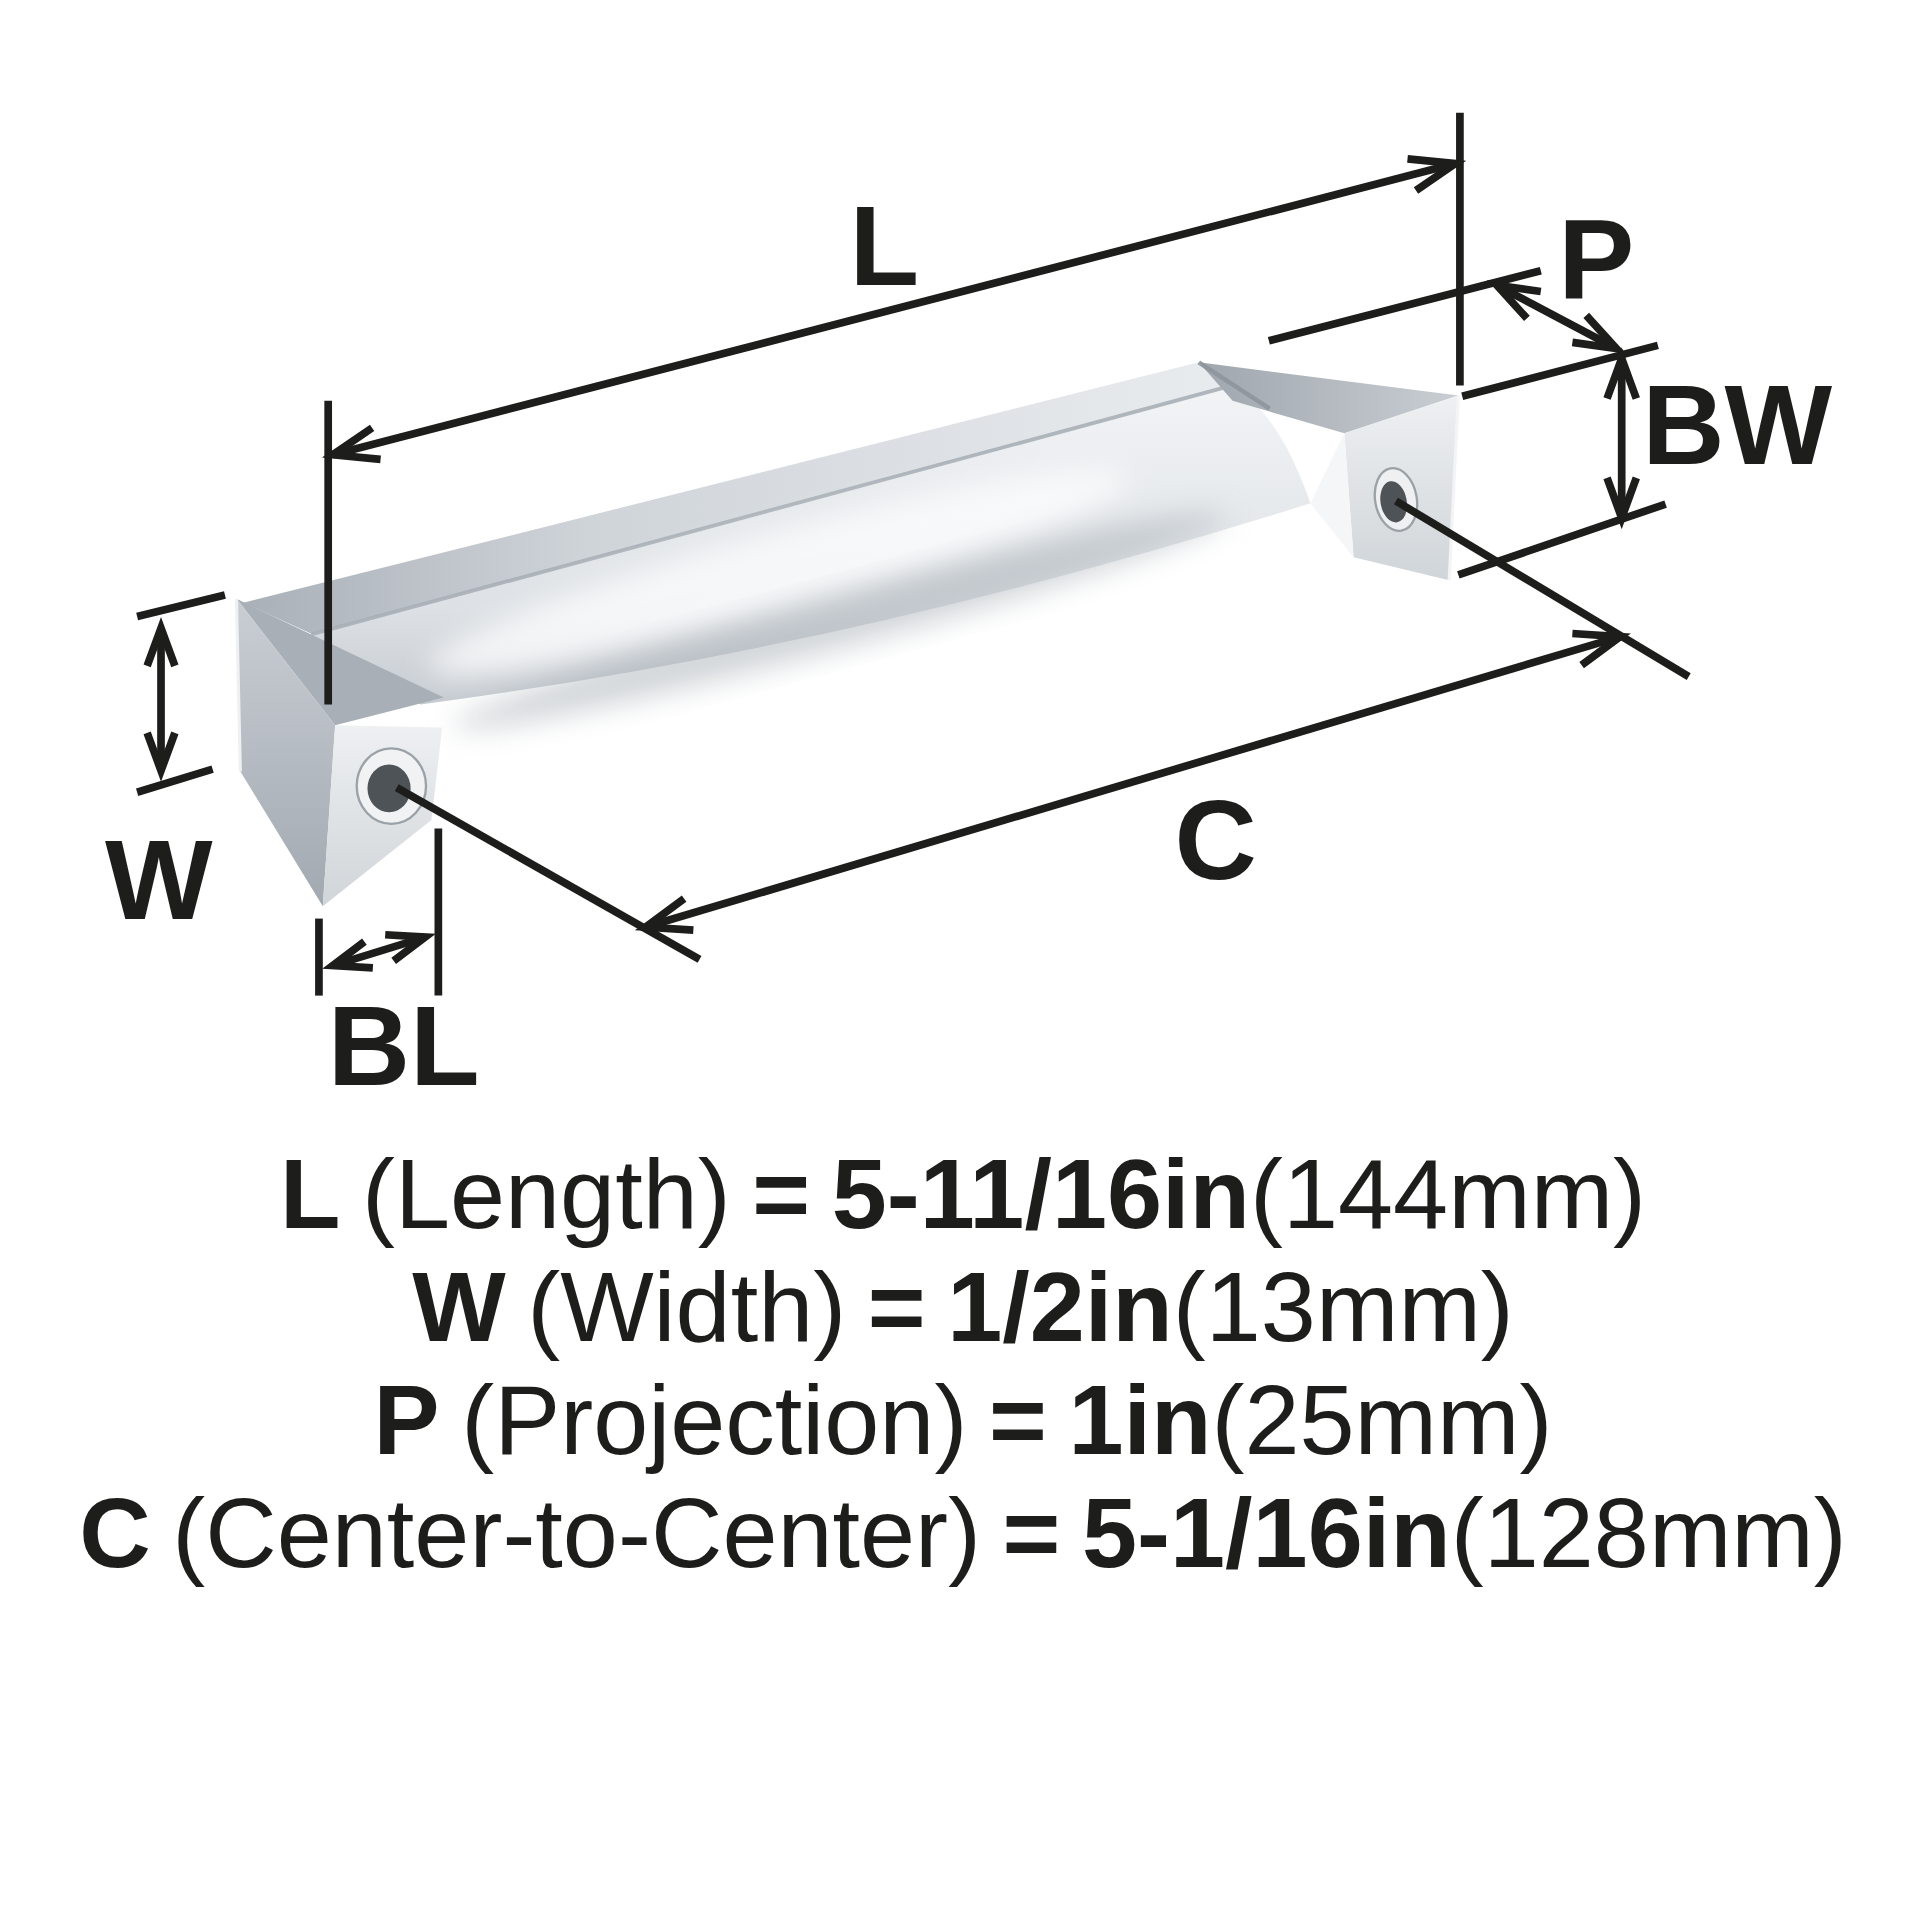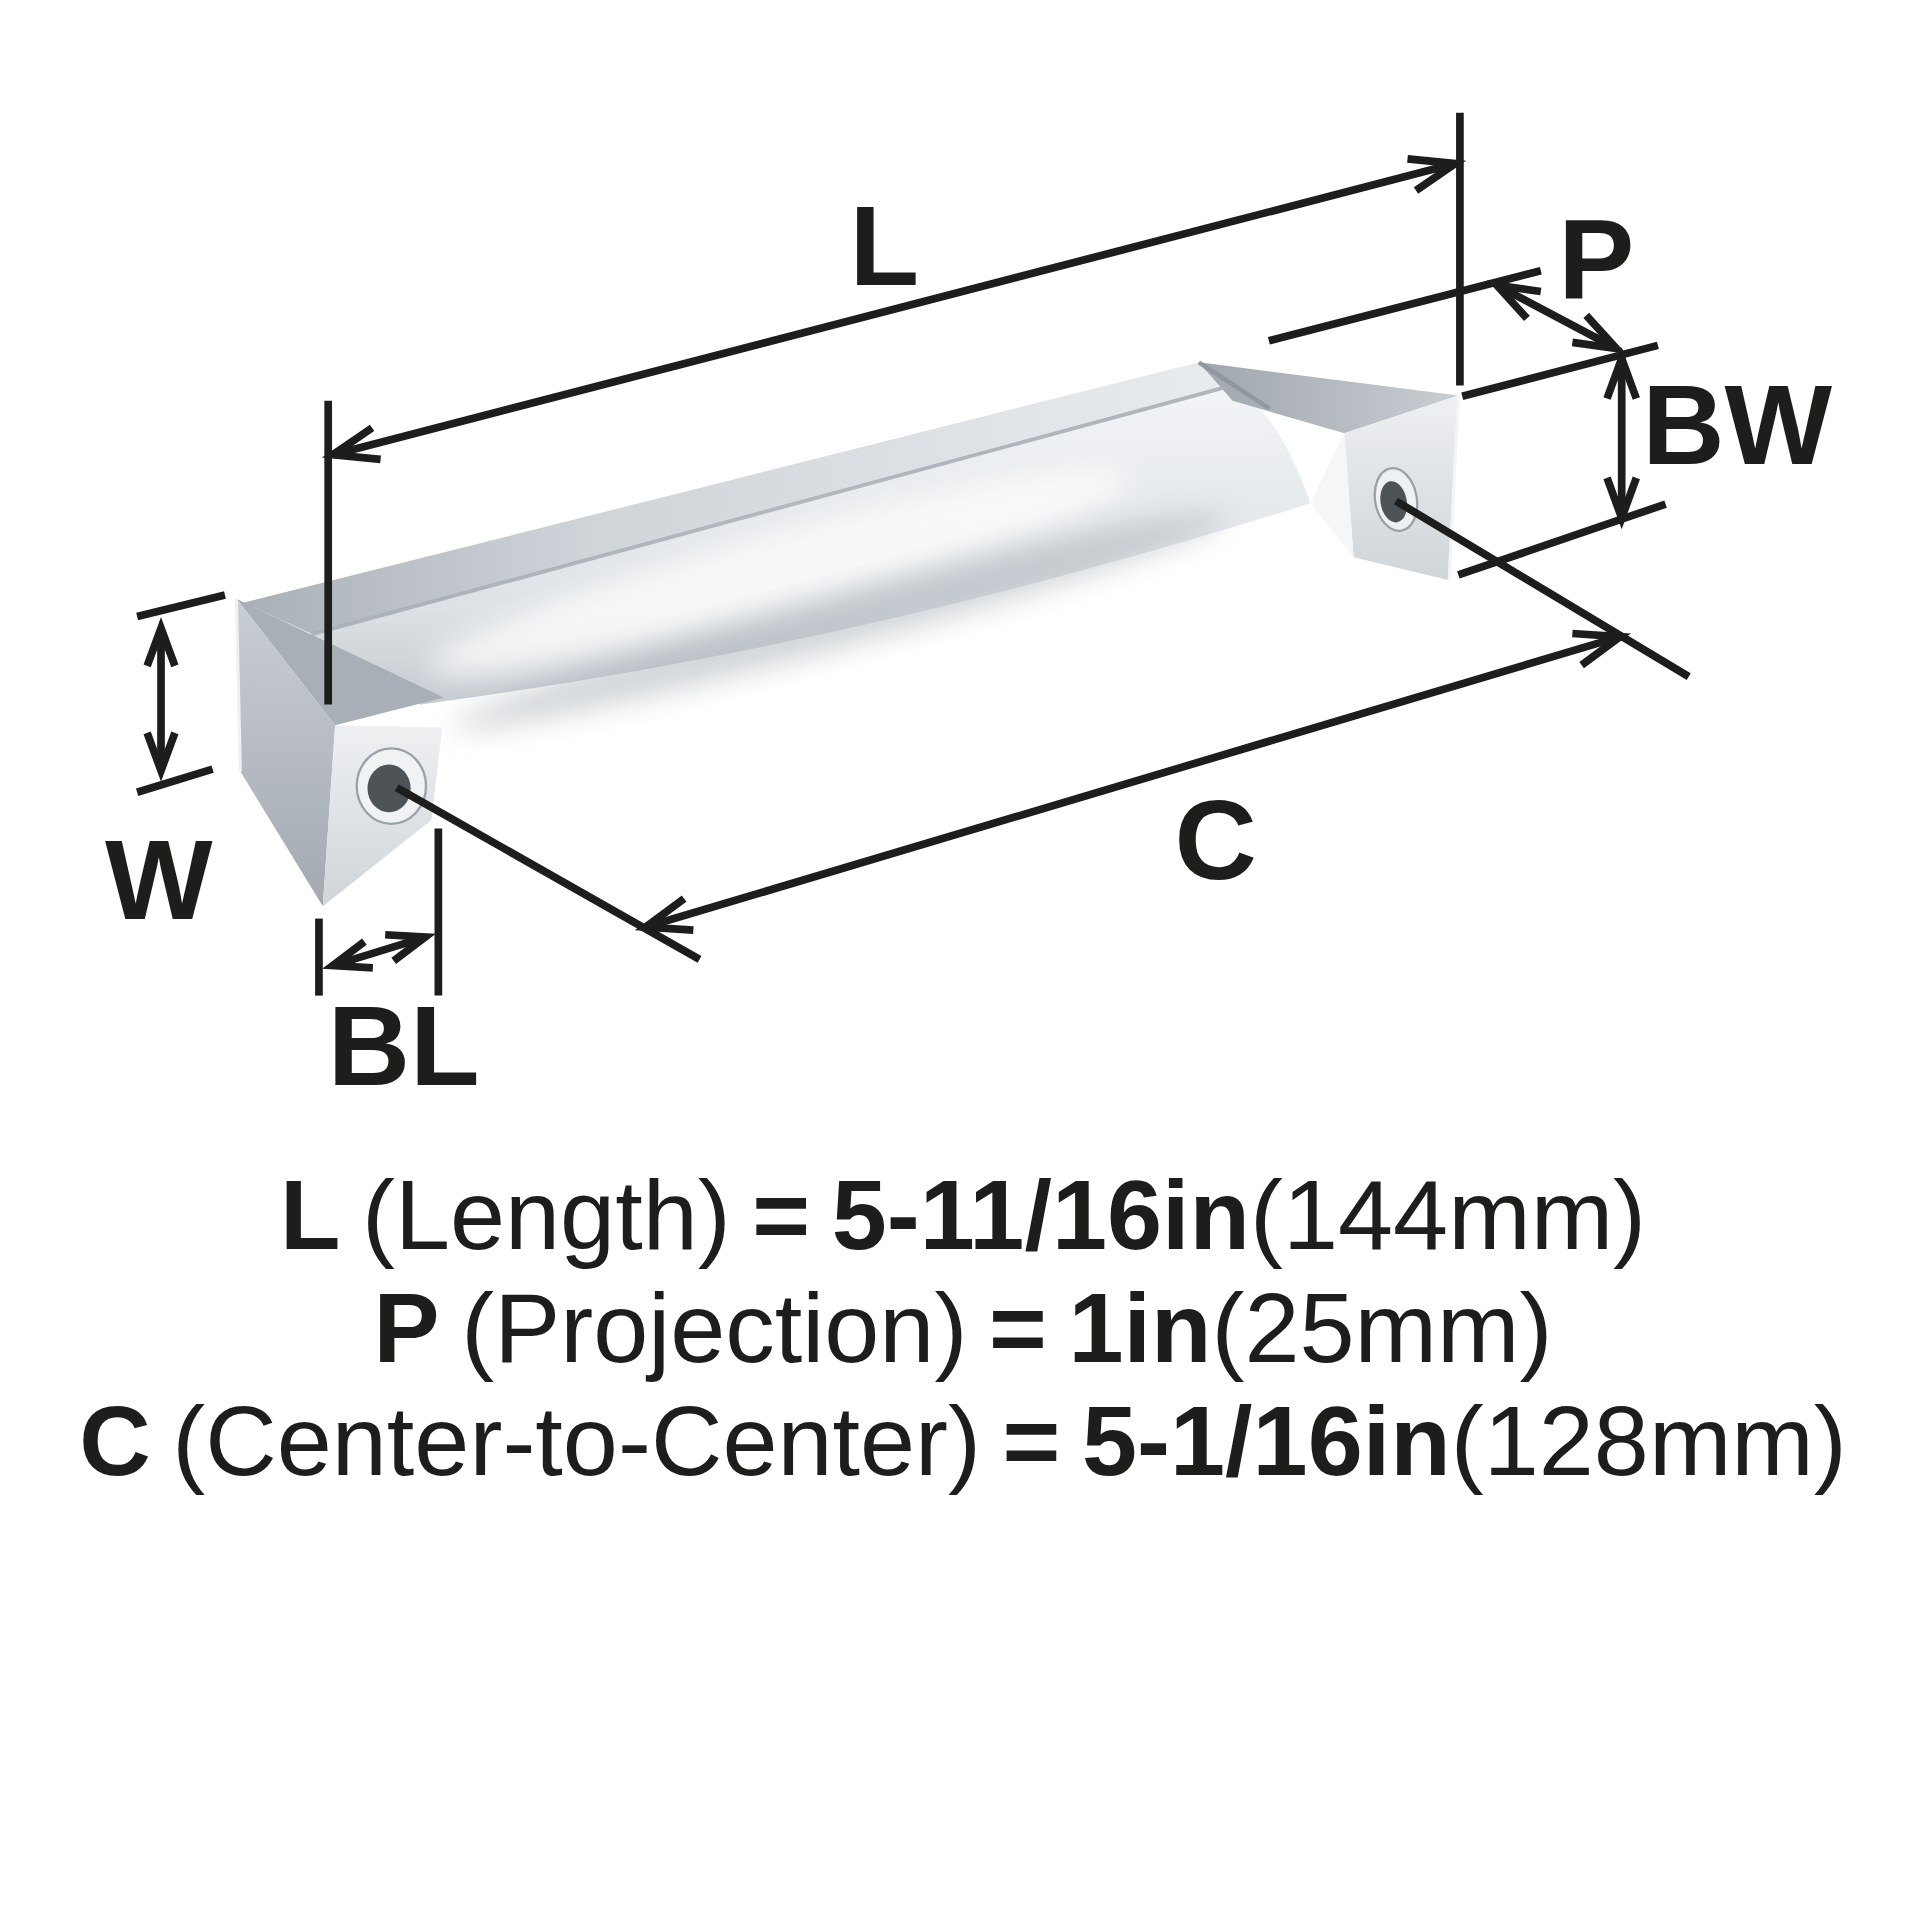--- a/index.html
+++ b/index.html
@@ -1,19 +1,19 @@
 <!DOCTYPE html>
 <html style="font-size:12.3px"><head>
 <meta charset="utf-8">
 <style>
   html,body{margin:0;padding:0;background:#ffffff;}
   .canvas{position:relative;width:1926px;height:1926px;background:#ffffff;overflow:hidden;
           font-family:"Liberation Sans", sans-serif;color:#1d1d1b;}
   .diagram-svg{position:absolute;left:0;top:0;}
-  .specs{position:absolute;left:0;top:1137px;width:1926px;text-align:center;margin-top:21px;}
+  .specs{position:absolute;left:0;top:1137px;width:1926px;text-align:center;}
   .spec-line{line-height:113px;font-size:99px;white-space:nowrap;color:#1d1d1b;}
   .sym,.eq,.val{font-weight:700;}
   .nm,.met{font-weight:400;}
   .sym{margin-right:21.6px;}
   .nm{margin-right:21.6px;}
   .eq{margin-right:21.6px;}
 </style>
 </head>
 <body>
 
@@ -117,18 +117,19 @@
       <text x="2072" y="387">P</text>
       <text x="2255" y="602">BW</text>
       <text x="206" y="1192">W</text>
       <text x="1578" y="1140">C</text>
       <text x="524" y="1408">BL</text>
     </g>
   </svg>
 
   <div class="specs">
     <div class="spec-line"><span class="sym">L</span><span class="nm">(Length)</span><span class="eq">=</span><span class="val">5-11/16in</span><span class="met">(144mm)</span></div>
+    <div class="spec-line"><span class="sym">W</span><span class="nm">(Width)</span><span class="eq">=</span><span class="val">1/2in</span><span class="met">(13mm)</span></div>
     <div class="spec-line"><span class="sym">P</span><span class="nm">(Projection)</span><span class="eq">=</span><span class="val">1in</span><span class="met">(25mm)</span></div>
     <div class="spec-line"><span class="sym">C</span><span class="nm">(Center-to-Center)</span><span class="eq">=</span><span class="val">5-1/16in</span><span class="met">(128mm)</span></div>
   </div>
 
 </div>
 
 
 </body></html>

